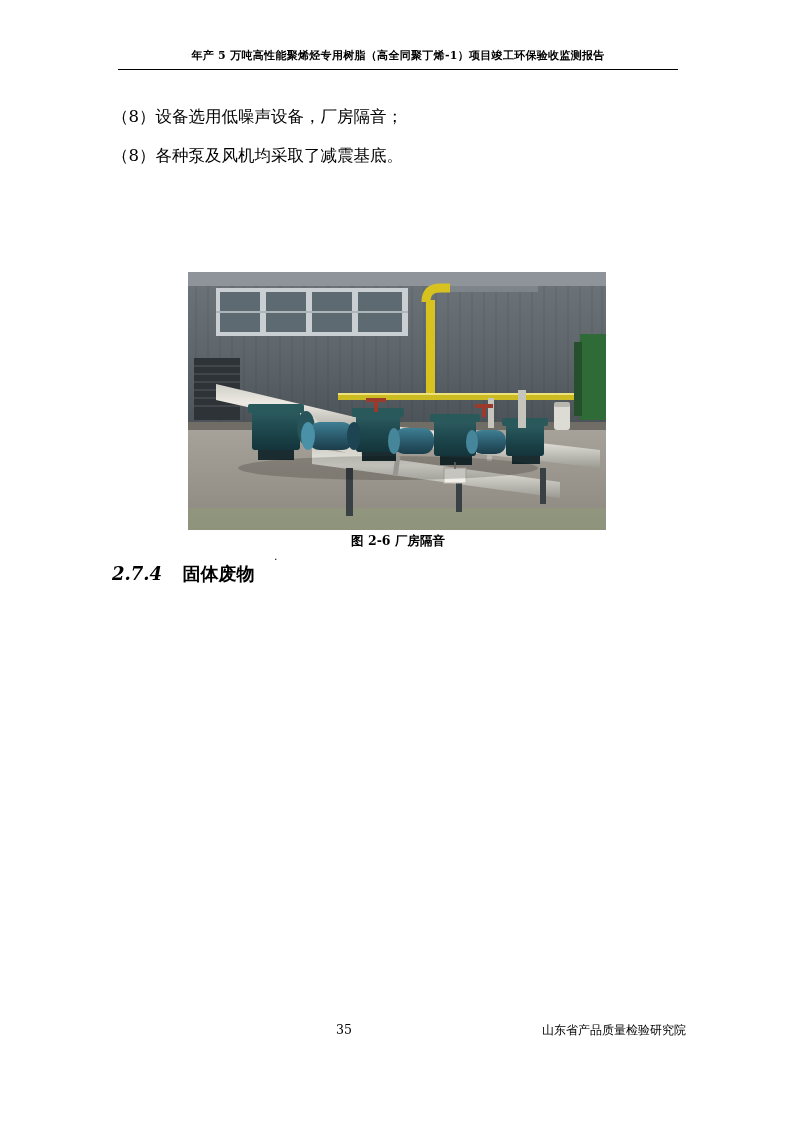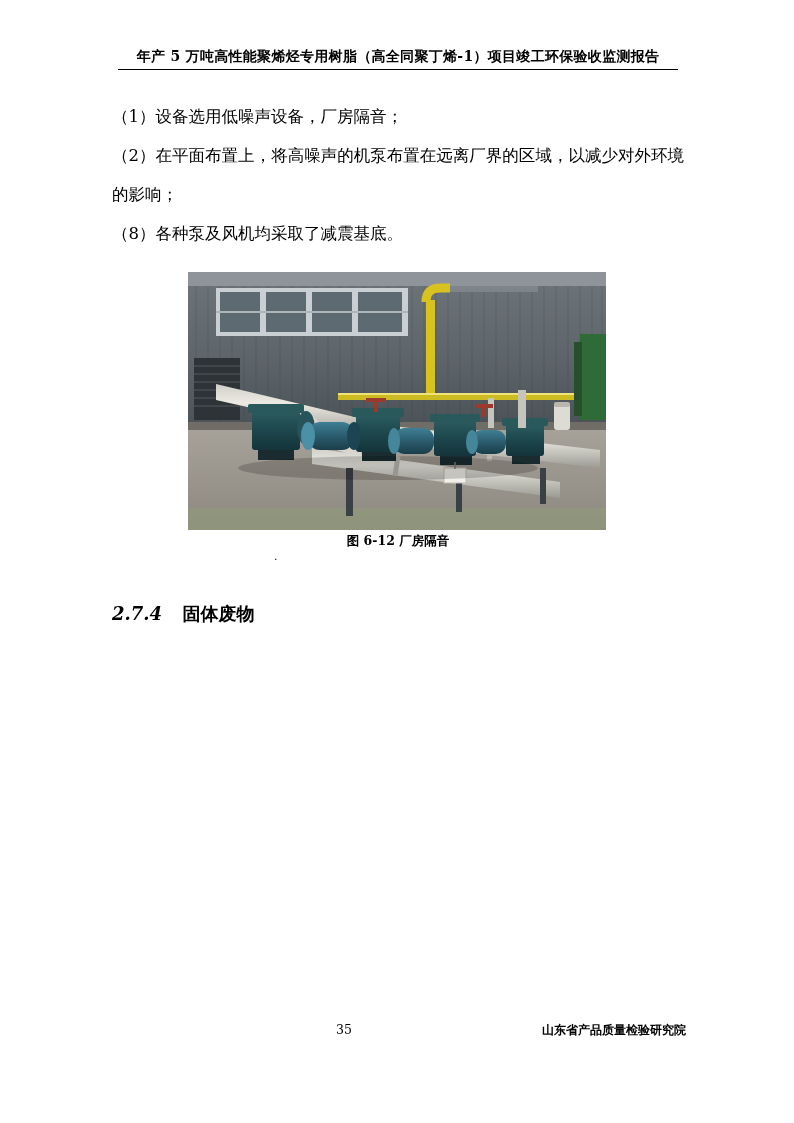--- a/index.html
+++ b/index.html
@@ -19,21 +19,21 @@
   }
 
   
   .header {
     position: absolute;
     top: 48px;
     left: 118px;
     width: 560px;
     text-align: center;
     font-family: "DejaVu Serif", "Liberation Serif", serif;
-    font-size: 14px;
+    font-size: 11px;
     font-weight: bold;
     letter-spacing: 0.3px;
     white-space: nowrap;
     color: #000;
   }
   .header-rule {
     position: absolute;
     top: 69px;
     left: 118px;
     width: 560px;
@@ -94,21 +94,20 @@
   .section-heading {
     position: absolute;
     top: 562px;
     left: 112px;
     font-family: "DejaVu Serif", "Liberation Serif", serif;
     font-size: 18px;
     font-weight: bold;
     font-style: italic;
     color: #000;
     white-space: nowrap;
-    margin-top: 40px;
   }
   .section-heading .num {
     font-style: italic;
     margin-right: 14px;
   }
   .section-heading .txt {
     font-style: normal;
   }
 
   .after-heading {
@@ -128,36 +127,35 @@
     font-family: "DejaVu Serif", "Liberation Serif", serif;
     font-size: 12.5px;
     color: #000;
   }
   .footer-org {
     position: absolute;
     top: 1022px;
     right: 108px;
     font-family: "DejaVu Sans", "Liberation Sans", sans-serif;
     font-size: 12px;
-    font-weight: bold;
+    font-weight: normal;
     color: #000;
     white-space: nowrap;
   }
 </style>
 </head>
 <body>
 
 <div class="page">
 
   <div class="header">年产 5 万吨高性能聚烯烃专用树脂（高全同聚丁烯-1）项目竣工环保验收监测报告</div>
   <div class="header-rule"></div>
 
   <div class="body-block">
-    <p class="para">（1）设备选用低噪声设备，厂房隔音；</p>
-    <p class="para">（2）在平面布置上，将高噪声的机泵布置在远离厂界的区域，以减少对外环境的影响；</p>
+    <p class="para">（8）设备选用低噪声设备，厂房隔音；</p>
     <p class="para">（8）各种泵及风机均采取了减震基底。</p>
   </div>
 
   <div class="figure">
     <svg width="418" height="258" viewBox="0 0 418 258" xmlns="http://www.w3.org/2000/svg">
       <defs>
         <linearGradient id="wallG" x1="0" y1="0" x2="0" y2="1">
           <stop offset="0%" stop-color="#6e757a"></stop>
           <stop offset="55%" stop-color="#5e656b"></stop>
           <stop offset="100%" stop-color="#4d5459"></stop>
@@ -326,21 +324,21 @@
         <rect x="178" y="126" width="20" height="4"></rect>
         <rect x="294" y="134" width="4" height="11"></rect>
         <rect x="287" y="132" width="18" height="4"></rect>
       </g>
 
       <ellipse cx="200" cy="196" rx="150" ry="12" fill="#000" opacity="0.18"></ellipse>
     </svg>
   </div>
 
   <div class="figure-caption">
-    <span>图 6-12</span>
+    <span>图 2-6</span>
     <span>厂房隔音</span>
   </div>
   <div class="stray-dot">.</div>
 
   <div class="section-heading">
     <span class="num">2.7.4</span>
     <span class="txt">固体废物</span>
   </div>
 
 

